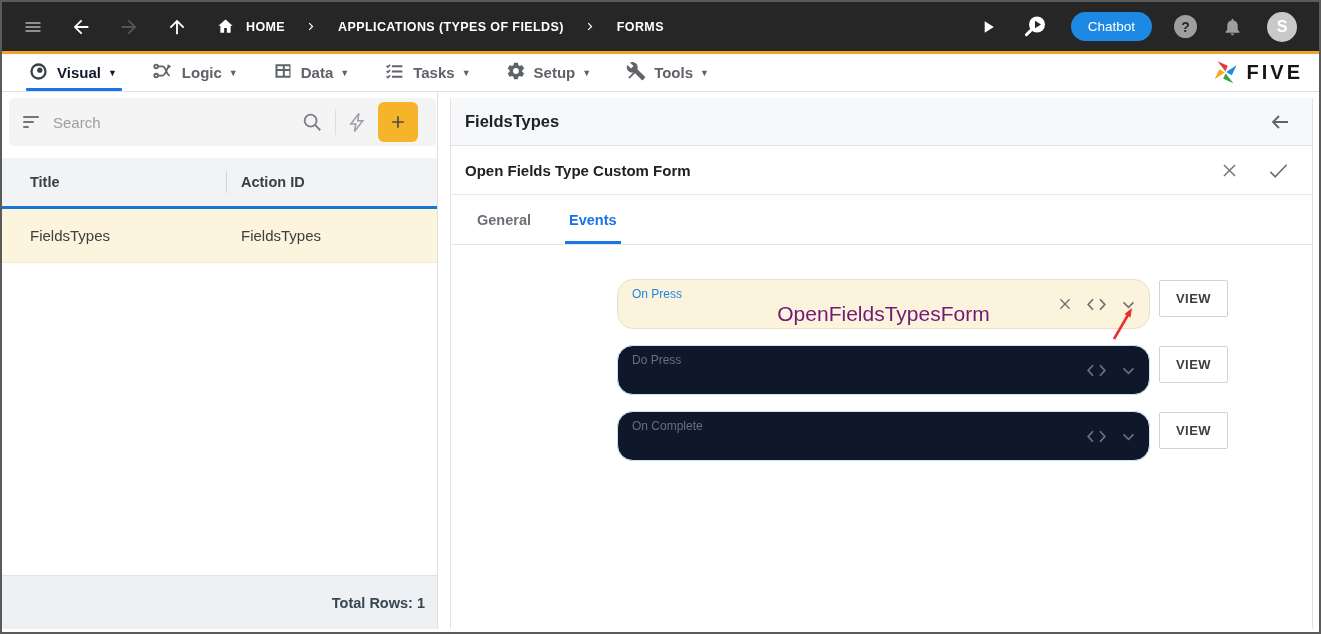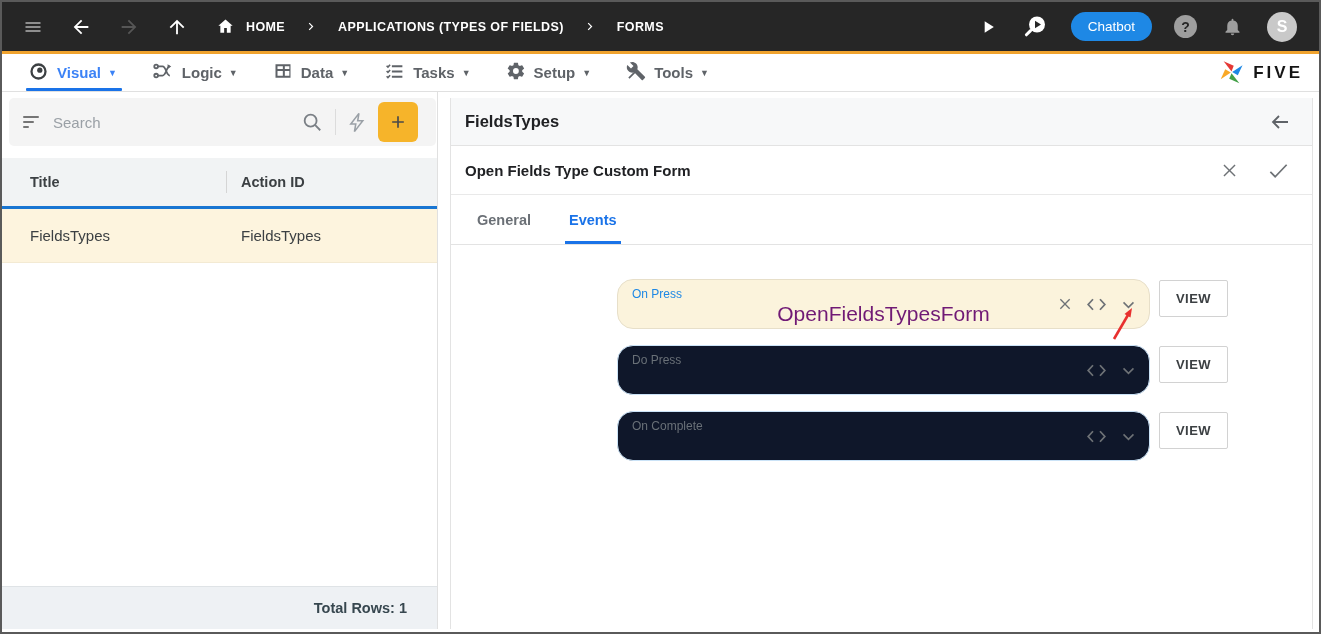--- a/index.html
+++ b/index.html
@@ -14,24 +14,24 @@
   .crumb-sep { margin:0 20px; display:flex; align-items:center; }
   .tb-right { margin-left:auto; display:flex; align-items:center; gap:22px; }
   .chatbot { background:#1E88E5; color:#fff; border:none; border-radius:16px; padding:7px 17px; font-size:13.5px; font-family:inherit; cursor:pointer; }
   .help-circle { width:23px; height:23px; border-radius:50%; background:#9E9E9E; color:#262626; font-weight:700; font-size:14px; display:flex; align-items:center; justify-content:center; cursor:pointer; }
   .avatar { width:30px; height:30px; border-radius:50%; background:#C9C9C9; color:#fff; font-weight:700; font-size:16px; display:flex; align-items:center; justify-content:center; cursor:pointer; }
 
   
   .menubar { height:38px; background:#fff; border-bottom:1px solid #E0E0E0; display:flex; align-items:stretch; padding-left:14px; }
   .menu-item { display:flex; align-items:center; gap:8px; padding:0 23px 0 12px; color:#5F6368; font-size:15px; font-weight:600; cursor:pointer; position:relative; }
   .menu-item .caret { font-size:9px; margin-left:-1px; }
-  .menu-item.active { color:#3b82f6; }
+  .menu-item.active { color:#0f172a; }
   .menu-item.active::after { content:""; position:absolute; left:10px; right:18px; bottom:0; height:3px; background:#1A73E8; border-radius:1px; }
   .brand { margin-left:auto; display:flex; align-items:center; gap:8px; padding-right:16px; }
-  .brand-word { font-size:17px; font-weight:800; letter-spacing:3px; color:#151515; }
+  .brand-word { font-size:20px; font-weight:800; letter-spacing:3px; color:#151515; }
 
   
   .content { display:flex; height:537px; background:#fff; }
 
   
   .left-panel { width:436px; flex:none; border-right:1px solid #E0E0E0; display:flex; flex-direction:column; }
   .search-row { margin:6px 1px 0 7px; height:48px; background:#F4F4F4; border-radius:5px; display:flex; align-items:center; padding:0 18px 0 14px; }
   .filter-icon { display:flex; flex-direction:column; gap:3px; width:17px; flex:none; }
   .filter-icon span { height:2px; background:#757575; border-radius:1px; }
   .filter-icon span:nth-child(1){width:16px;} .filter-icon span:nth-child(2){width:11px;} .filter-icon span:nth-child(3){width:6px;}
@@ -41,21 +41,21 @@
   .bolt-btn { background:none; border:none; display:flex; align-items:center; cursor:pointer; margin-right:9px; }
   .plus-btn { width:40px; height:40px; background:#F6B42A; border:none; border-radius:6px; display:flex; align-items:center; justify-content:center; cursor:pointer; flex:none; }
 
   .table-header { margin-top:12px; height:48px; background:#F1F3F4; display:flex; align-items:center; font-weight:700; font-size:14.5px; color:#3C4043; }
   .col1 { width:224px; padding-left:28px; flex:none; }
   .col-div { width:1px; height:22px; background:#D5D5D5; flex:none; }
   .col2 { flex:1; padding-left:14px; }
   .blue-line { height:3px; background:#1976D2; }
   .data-row { height:54px; background:#FDF4DE; display:flex; align-items:center; font-size:15px; color:#3C4043; border-bottom:1px solid #F3EAD3; cursor:pointer; }
   .lp-spacer { flex:1; }
-  .lp-footer { height:43px; background:#EEF1F4; border-top:1px solid #DFE3E6; display:flex; align-items:center; justify-content:flex-end; padding-right:30px; font-weight:700; font-size:14.5px; color:#37474F; }
+  .lp-footer { height:54px; background:#EEF1F4; border-top:1px solid #DFE3E6; display:flex; align-items:center; justify-content:flex-end; padding-right:12px; font-weight:700; font-size:14.5px; color:#37474F; }
 
   
   .right-panel { flex:1; margin:6px 6px 0 12px; border-left:1px solid #E3E3E3; border-right:1px solid #E3E3E3; display:flex; flex-direction:column; background:#fff; }
   .panel-title-bar { height:48px; background:#F7F8F9; border-bottom:1px solid #E3E3E3; display:flex; align-items:center; padding:0 20px 0 14px; flex:none; }
   .panel-title { font-size:16.5px; font-weight:700; color:#202124; }
   .back-btn { margin-left:auto; background:none; border:none; display:flex; cursor:pointer; }
   .form-title-bar { height:49px; background:#fff; border-bottom:1px solid #E9E9E9; display:flex; align-items:center; padding:0 22px 0 14px; flex:none; }
   .form-title { font-size:15px; font-weight:700; color:#202124; }
   .form-actions { margin-left:auto; display:flex; align-items:center; gap:28px; }
   .icon-btn { background:none; border:none; display:flex; cursor:pointer; }

